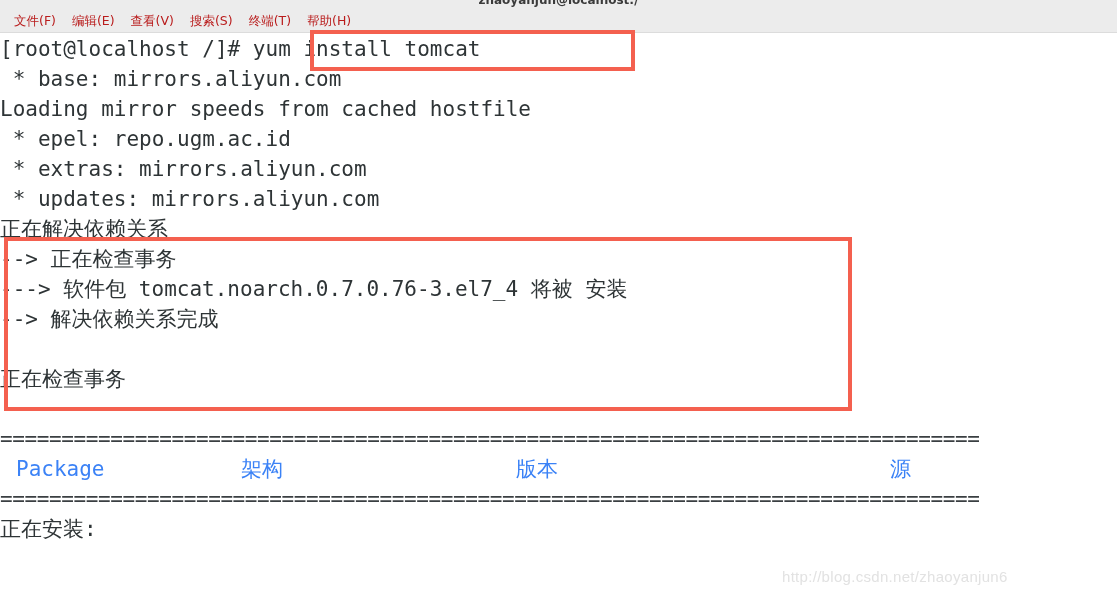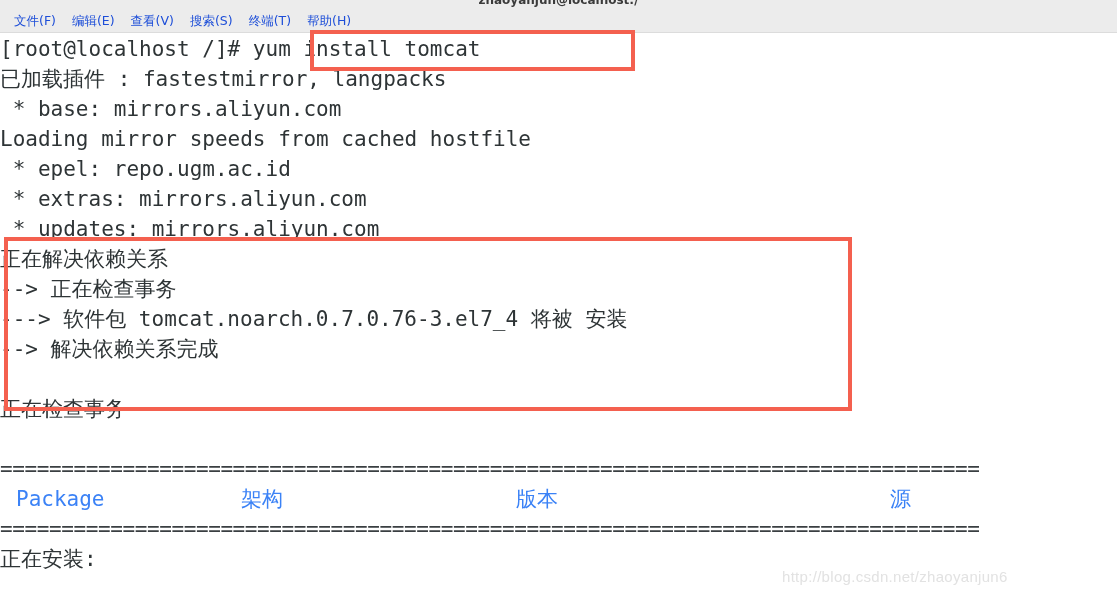--- a/index.html
+++ b/index.html
@@ -52,21 +52,21 @@
     background: #ececec;
     border-bottom: 1px solid #dcdcdc;
     display: flex;
     align-items: center;
     padding-left: 6px;
     box-sizing: border-box;
   }
   .menu-item {
     font-family: "DejaVu Sans", sans-serif;
     font-size: 12.5px;
-    color: #1d4ed8;
+    color: #b91c1c;
     padding: 1px 8px;
     white-space: nowrap;
     cursor: default;
   }
 
   
   #terminal {
     position: absolute;
     left: 0;
     top: 34px;
@@ -160,21 +160,20 @@
     <div class="menu-item">文件(F)</div>
     <div class="menu-item">编辑(E)</div>
     <div class="menu-item">查看(V)</div>
     <div class="menu-item">搜索(S)</div>
     <div class="menu-item">终端(T)</div>
     <div class="menu-item">帮助(H)</div>
   </div>
 
   <div id="terminal">
     <div class="line">[root@localhost /]# yum install tomcat</div>
-    <div class="line">已加载插件 : fastestmirror, langpacks</div>
     <div class="line"> * base: mirrors.aliyun.com</div>
     <div class="line">Loading mirror speeds from cached hostfile</div>
     <div class="line"> * epel: repo.ugm.ac.id</div>
     <div class="line"> * extras: mirrors.aliyun.com</div>
     <div class="line"> * updates: mirrors.aliyun.com</div>
     <div class="line">正在解决依赖关系</div>
     <div class="line">--&gt; 正在检查事务</div>
     <div class="line">---&gt; 软件包 tomcat.noarch.0.7.0.76-3.el7_4 将被 安装</div>
     <div class="line">--&gt; 解决依赖关系完成</div>
     <div class="line blank"></div>

